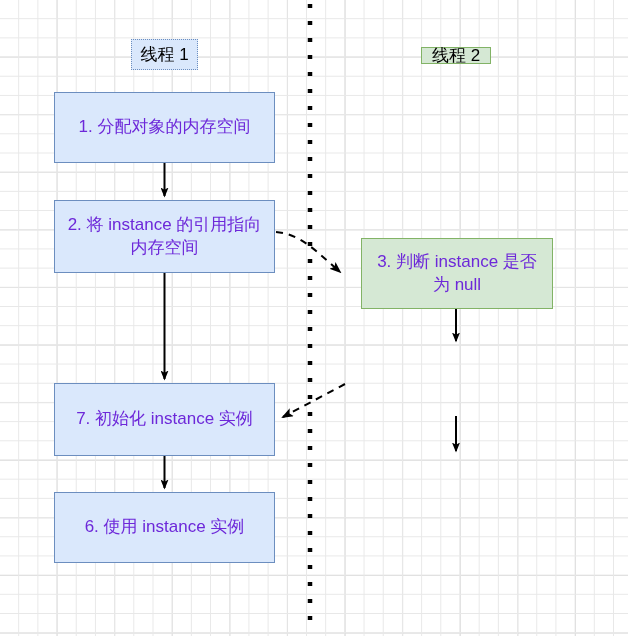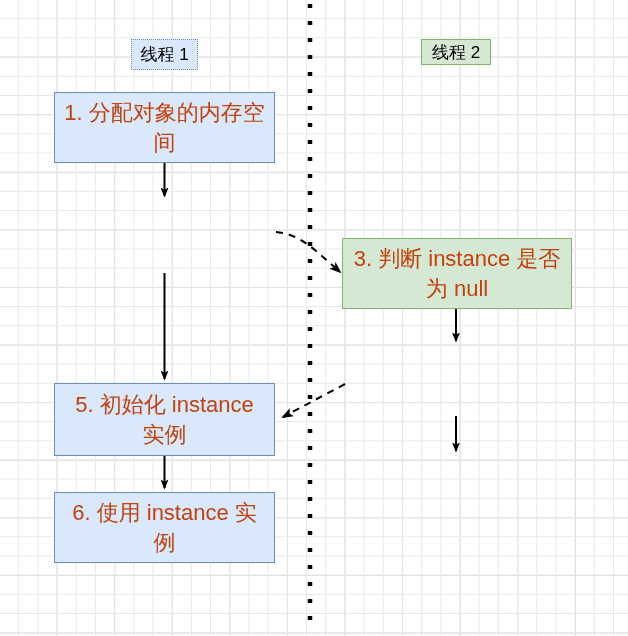--- a/index.html
+++ b/index.html
@@ -34,23 +34,23 @@
     height: 636px;
     pointer-events: none;
   }
   .node {
     position: absolute;
     box-sizing: border-box;
     display: flex;
     align-items: center;
     justify-content: center;
     text-align: center;
-    font-size: 22px;
+    font-size: 17px;
     line-height: 1.33;
-    color: #c2410c;
+    color: #6d28d9;
     padding: 2px 8px;
     z-index: 3;
   }
   .node-blue {
     background: #dae8fc;
     border: 1px solid #6c8ebf;
   }
   .node-green {
     background: #d5e8d4;
     border: 1px solid #82b366;
@@ -107,36 +107,39 @@
     <line x1="456" y1="416" x2="456" y2="451" stroke="#000000" stroke-width="2" marker-end="url(#arrowhead)"></line>
 
     <path d="M276,232 C300,234 315,250 340,272" fill="none" stroke="#000000" stroke-width="2" stroke-dasharray="7 6" marker-end="url(#arrowhead-dash)"></path>
     <path d="M345,384 L283,417" fill="none" stroke="#000000" stroke-width="2" stroke-dasharray="7 6" marker-end="url(#arrowhead-dash)"></path>
   </svg>
 
   <div class="label-box label-blue" style="left:131px; top:39px; width:67px; height:31px;">
     <span class="node-text">线程 1</span>
   </div>
 
-  <div class="label-box label-green" style="left:421px; top:39px; width:70px; height:26px;">
+  <div class="label-box label-green" style="left:421px; top:47px; width:70px; height:17px;">
     <span class="node-text">线程 2</span>
   </div>
 
   <div class="node node-blue" style="left:54px; top:92px; width:221px; height:71px;">
     <span class="node-text">1. 分配对象的内存空间</span>
   </div>
 
+  <div class="node node-blue" style="left:54px; top:200px; width:221px; height:73px;">
+    <span class="node-text">2. 将 instance 的引用指向内存空间</span>
+  </div>
 
   <div class="node node-blue" style="left:54px; top:383px; width:221px; height:73px;">
-    <span class="node-text">5. 初始化 instance 实例</span>
+    <span class="node-text">7. 初始化 instance 实例</span>
   </div>
 
   <div class="node node-blue" style="left:54px; top:492px; width:221px; height:71px;">
     <span class="node-text">6. 使用 instance 实例</span>
   </div>
 
-  <div class="node node-green" style="left:342px; top:238px; width:230px; height:71px;">
+  <div class="node node-green" style="left:361px; top:238px; width:192px; height:71px;justify-content:flex-end;">
     <span class="node-text">3. 判断 instance 是否为 null</span>
   </div>
 
 
 
 </div>
 
 </body></html>

